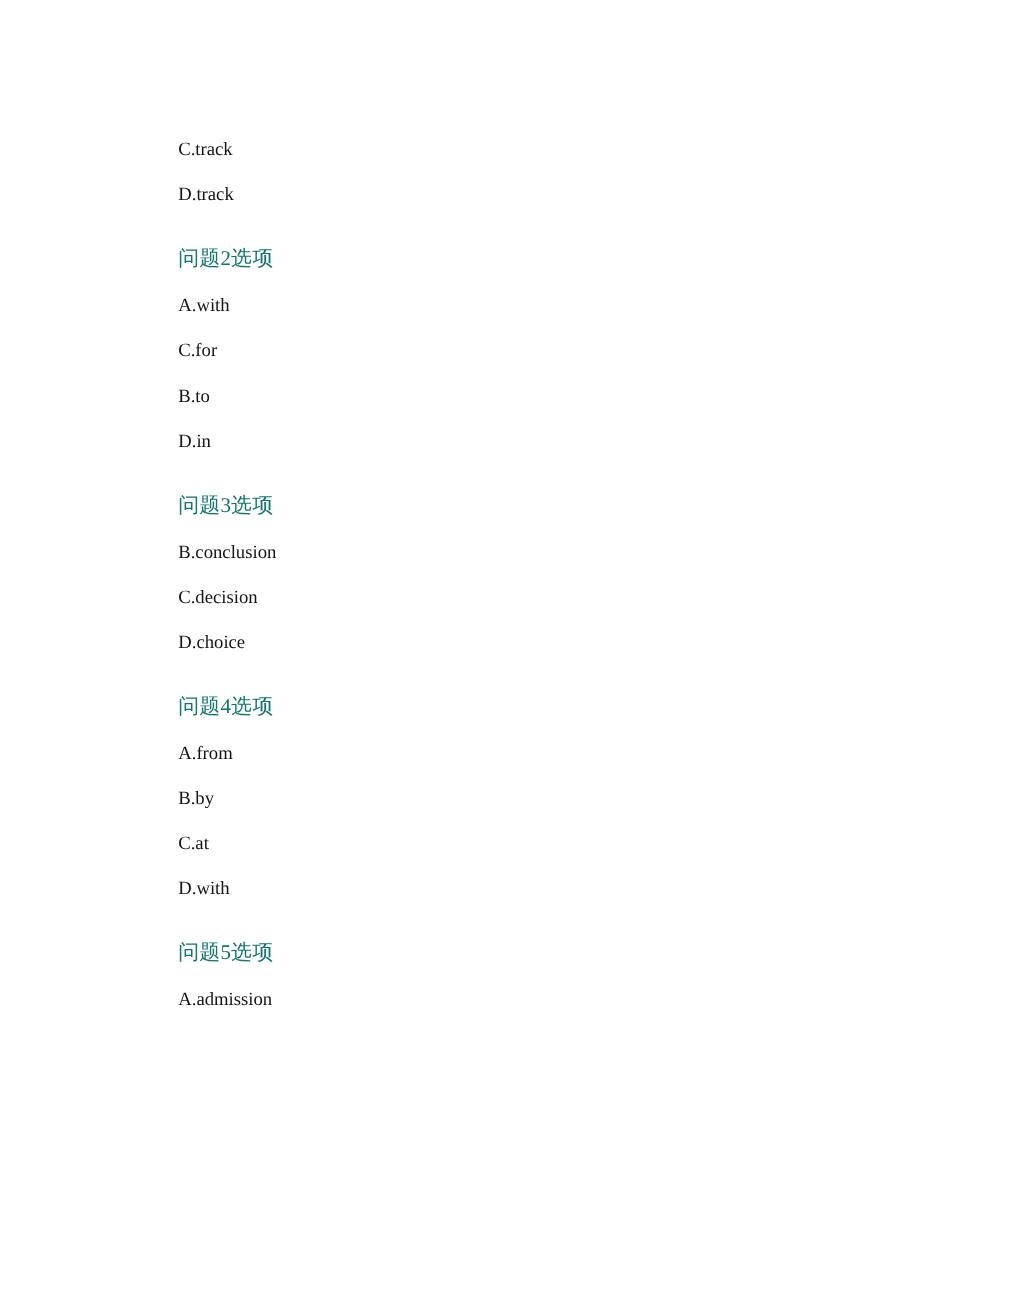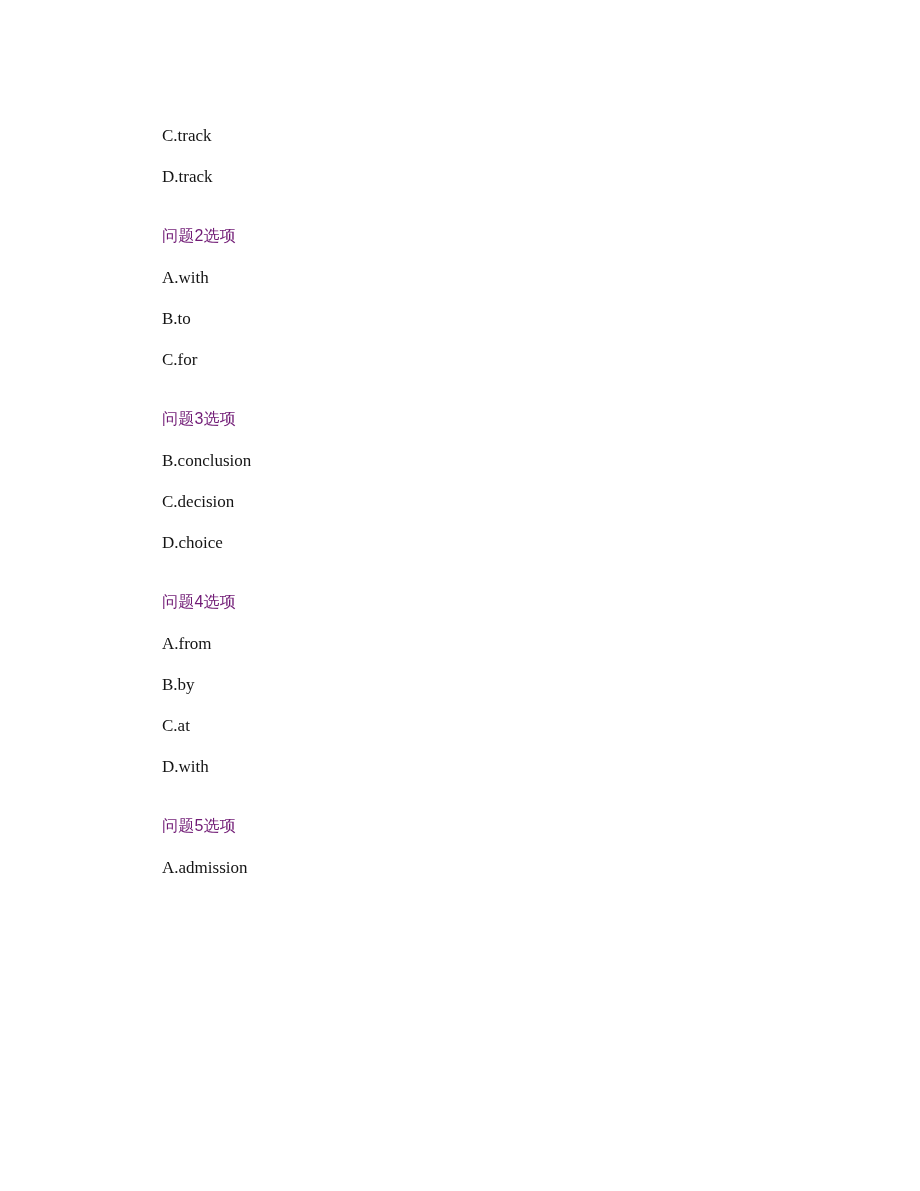--- a/index.html
+++ b/index.html
@@ -32,24 +32,24 @@
   }
   
   .q-group {
     margin: 0;
     padding: 0;
   }
   .q-group + .q-group {
     margin-top: 40px;
   }
   .q-heading {
-    font-family: Liberation Sans, sans-serif;
-    font-size: 16px;
+    font-family: Liberation Serif, serif;
+    font-size: 19px;
     line-height: 18px;
-    color: #701a75;
+    color: #0f766e;
     margin: 0 0 23px 0;
     letter-spacing: 0.2px;
     white-space: nowrap;
   }
   .opt-list {
     list-style: none;
     margin: 0;
     padding: 0;
   }
   .opt {
@@ -78,22 +78,23 @@
       <ul class="opt-list">
         <li class="opt">C.track</li>
         <li class="opt">D.track</li>
       </ul>
     </div>
 
     <div class="q-group">
       <div class="q-heading">问题2选项</div>
       <ul class="opt-list">
         <li class="opt">A.with</li>
+        <li class="opt">C.for</li>
         <li class="opt">B.to</li>
-        <li class="opt">C.for</li>
+        <li class="opt">D.in</li>
       </ul>
     </div>
 
     <div class="q-group">
       <div class="q-heading">问题3选项</div>
       <ul class="opt-list">
         <li class="opt">B.conclusion</li>
         <li class="opt">C.decision</li>
         <li class="opt">D.choice</li>
       </ul>

